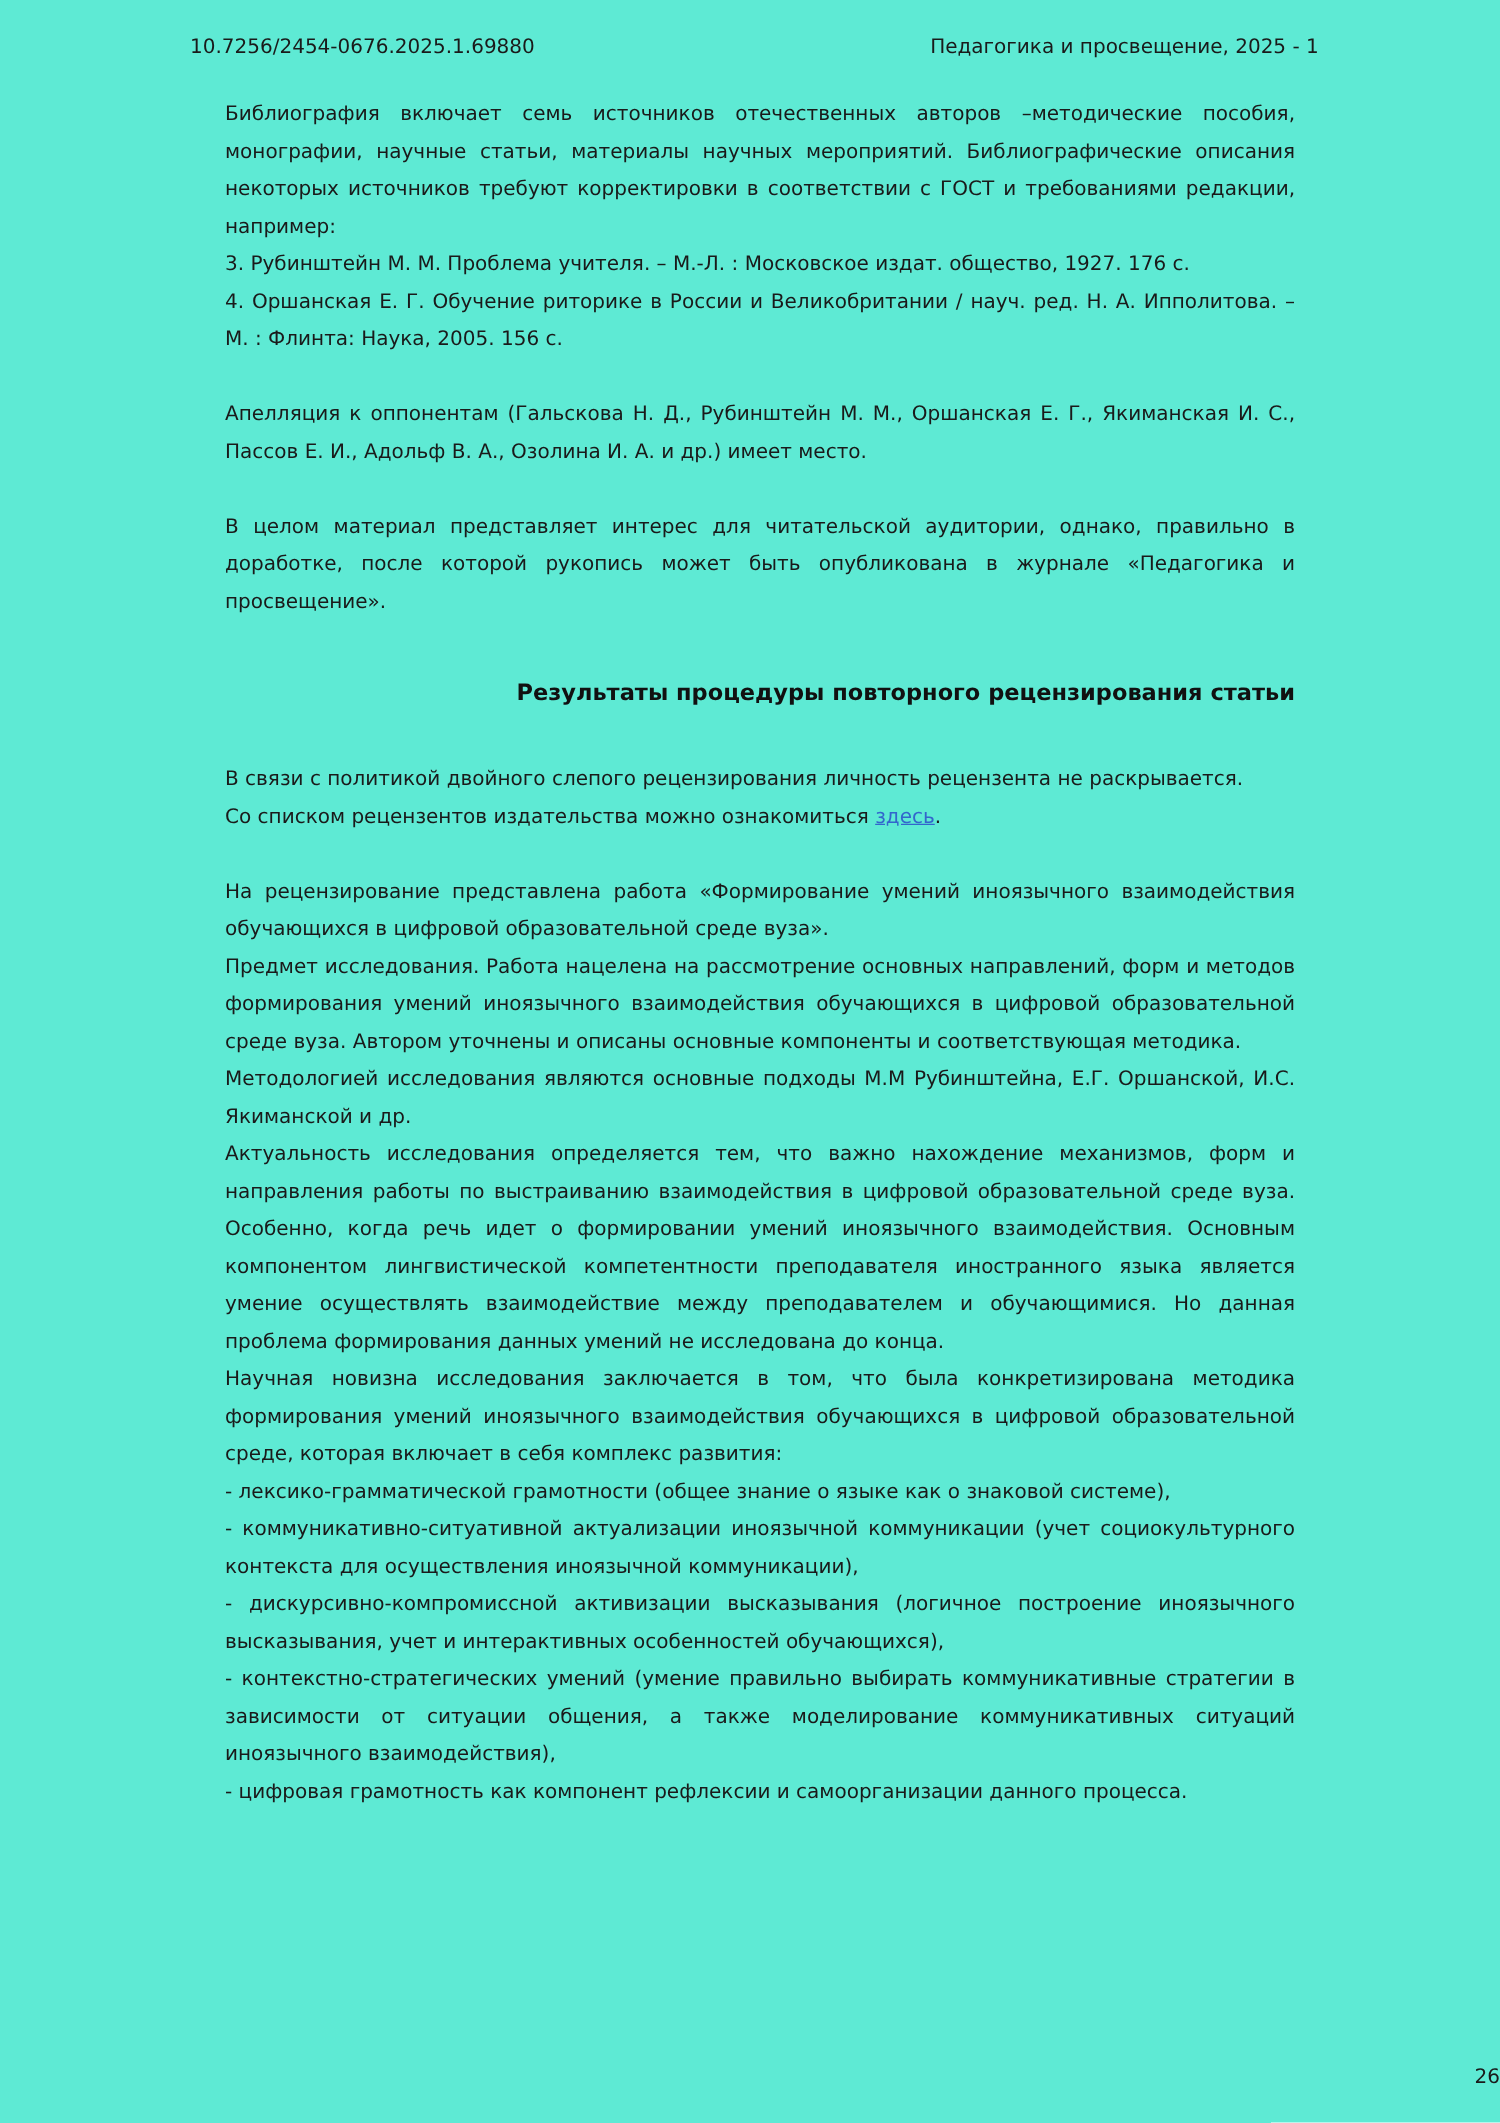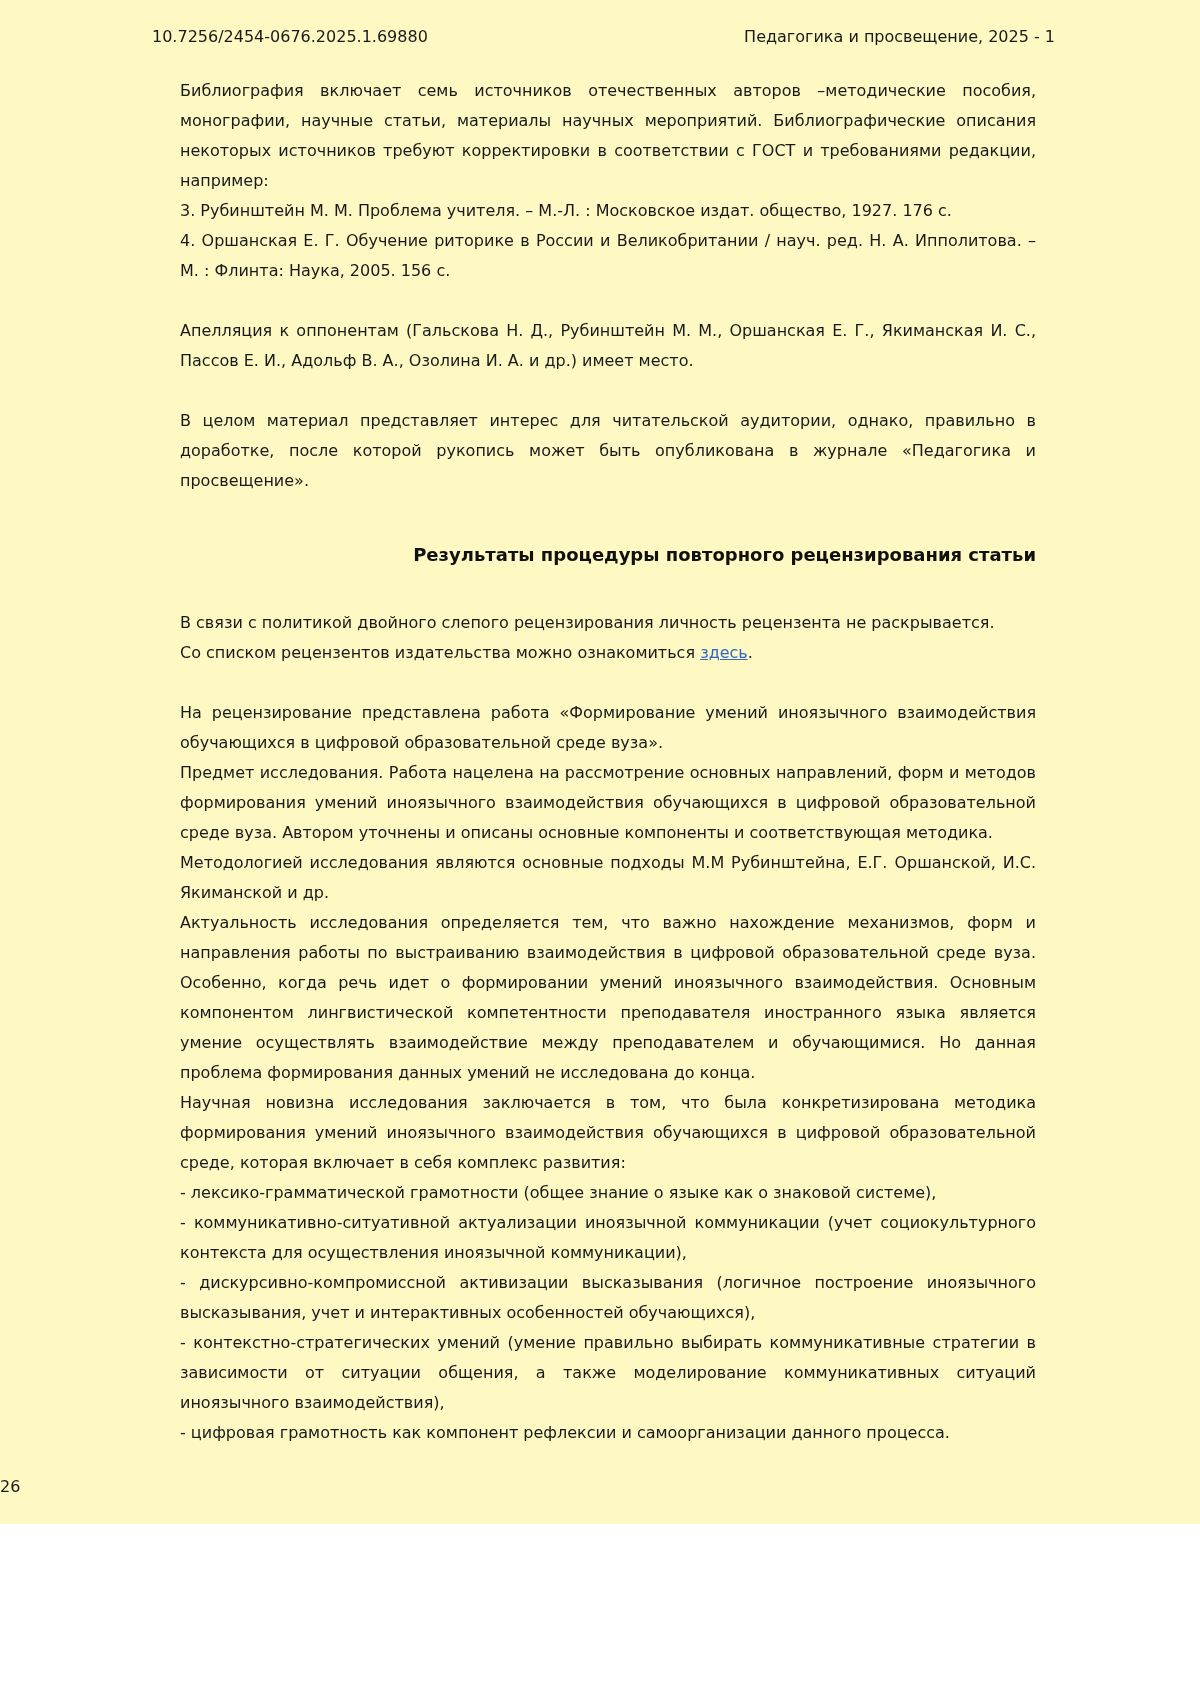--- a/index.html
+++ b/index.html
@@ -3,23 +3,23 @@
 <meta charset="utf-8">
 <style>
   html, body {
     margin: 0;
     padding: 0;
     background: #ffffff;
   }
   .page {
     position: relative;
     width: 1200px;
-    height: 1524px;
+    height: 1698px;
     margin: 0 auto;
-    background: #fef9c3;
+    background: #5eead4;
     color: #1a1a1a;
     font-family: "DejaVu Sans", "Liberation Sans", sans-serif;
     overflow: hidden;
   }
   .page-header {
     position: absolute;
     top: 26px;
     left: 152px;
     right: 145px;
     display: flex;
@@ -56,21 +56,21 @@
   a.link {
     color: #3366cc;
     text-decoration: underline;
     cursor: pointer;
   }
   .page-footer {
     position: absolute;
     bottom: 28px;
     left: 0;
     right: 0;
-    text-align: left;
+    text-align: right;
     font-size: 16px;
     color: #1a1a1a;
   }
 </style>
 </head>
 <body>
 
 <div class="page">
 
   <header class="page-header">

